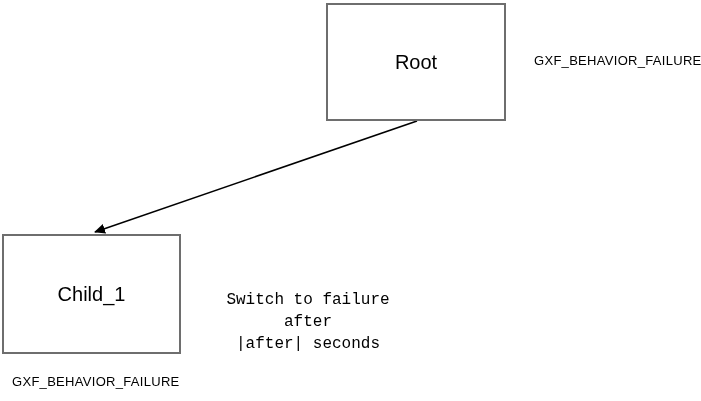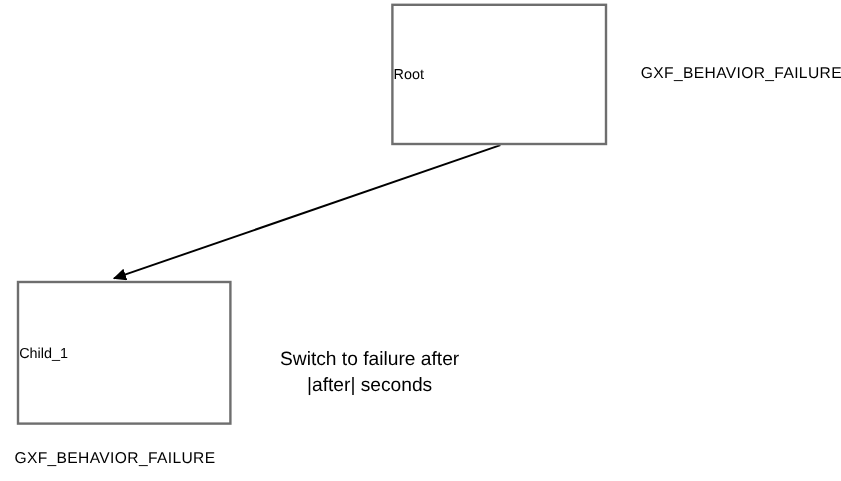--- a/index.html
+++ b/index.html
@@ -25,48 +25,50 @@
     left: 0; top: 0;
     width: 701px; height: 401px;
     pointer-events: none;
   }
   .node {
     position: absolute;
     border: 2px solid var(--border-color);
     background: var(--bg-color);
     display: flex;
     align-items: center;
-    font-size: 12px;
+    justify-content: center;
+    font-size: 20px;
     color: var(--text-color);
   }
   .node-root {
     left: 326px; top: 3px;
     width: 180px; height: 118px;
   }
   .node-child-1 {
     left: 2px; top: 234px;
-    width: 179px; height: 120px; margin-left: 12px;
+    width: 179px; height: 120px;
   }
   .annotation {
     position: absolute;
     font-size: 13px;
     letter-spacing: 0.3px;
     color: var(--text-color);
     white-space: nowrap;
   }
   .annotation-root { left: 534px; top: 53px; }
   .annotation-child-1 { left: 12px; top: 374px; }
   .edge-label {
     position: absolute;
     left: 198px; top: 289px;
     width: 220px;
     text-align: center;
     font-size: 16px;
     line-height: 22px;
     color: var(--text-color);
+    font-family: Liberation Mono, monospace;
   }
 </style>
 </head>
 <body>
 
 <div class="canvas">
 
   <svg class="edge-svg" viewBox="0 0 701 401" xmlns="http://www.w3.org/2000/svg">
     <defs>
       <marker id="arrowhead" markerWidth="13" markerHeight="11" refX="10" refY="5" orient="auto" markerUnits="userSpaceOnUse">

